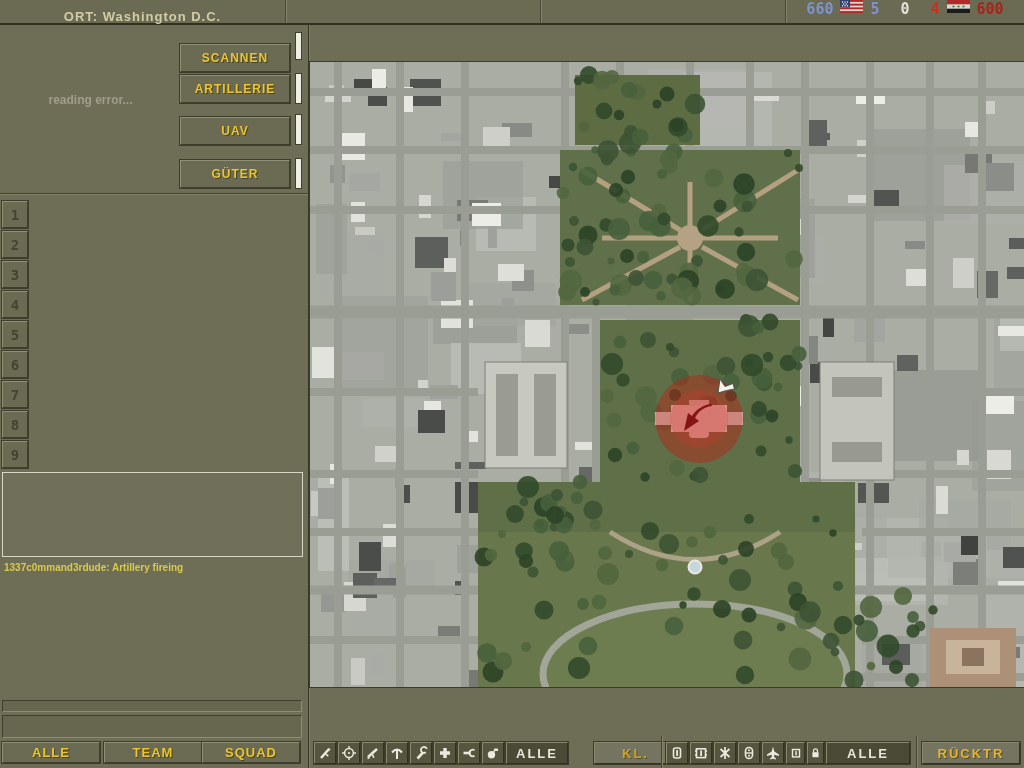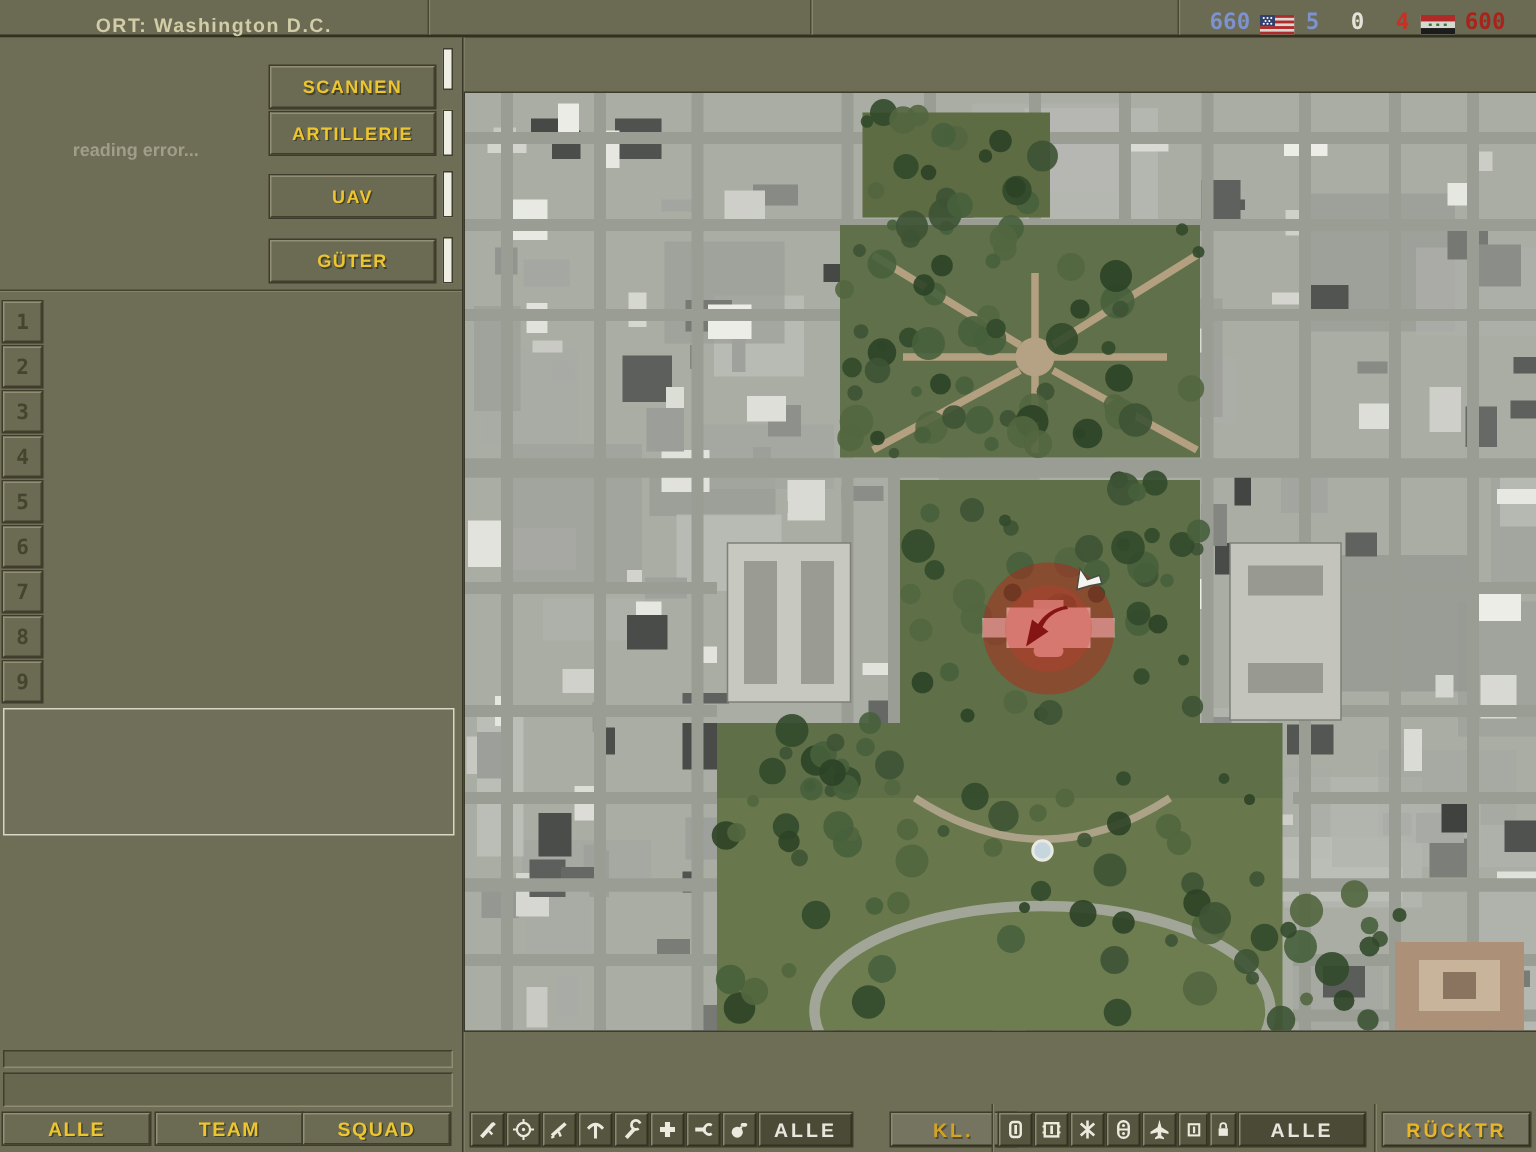--- a/index.html
+++ b/index.html
@@ -14,21 +14,21 @@
   #topbar {
     position:absolute; left:0; top:0; width:1024px; height:25px;
     background:#6b6a53; border-bottom:2px solid #32311f;
   }
   .tb-divider { position:absolute; top:0; width:2px; height:23px;
     background:#4a4936; border-right:1px solid #84836a; }
   .tb-cell { position:absolute; top:0; height:33px; display:flex;
     align-items:center; justify-content:center;
     color:#d2cda8; font-weight:bold; font-size:13px; letter-spacing:1px; }
   #score-area { position:absolute; left:786px; top:0; width:238px; height:23px;
-    display:flex; align-items:flex-end; justify-content:center; gap:7px;
+    display:flex; align-items:flex-start; justify-content:center; gap:7px;
     font-family:"DejaVu Sans Mono", monospace; font-weight:bold; font-size:15px; }
   .score-blue { color:#7d92cf; }
   .score-white { color:#e3e3da; margin:0 14px; }
   .score-red { color:#cf2d22; }
   .score-darkred { color:#a8241b; }
   .flag { display:inline-block; line-height:0; }
 
   
   #left-panel { position:absolute; left:0; top:25px; width:308px; height:743px; background:#6e6d56; }
   #panel-map-divider { position:absolute; left:308px; top:25px; width:2px; height:743px;
@@ -165,20 +165,21 @@
   <button class="slot-btn" style="top:236px;">3</button>
   <button class="slot-btn" style="top:266px;">4</button>
   <button class="slot-btn" style="top:296px;">5</button>
   <button class="slot-btn" style="top:326px;">6</button>
   <button class="slot-btn" style="top:356px;">7</button>
   <button class="slot-btn" style="top:386px;">8</button>
   <button class="slot-btn" style="top:416px;">9</button>
 
   <div id="chat-history"></div>
   <div id="chat-messages">
+    <div>1337c0mmand3rdude: Artillery fireing</div>
   </div>
 
   <div class="chat-input" style="top:675px;width:300px;height:12px;"></div>
   <div class="chat-input" style="top:690px;width:300px;height:23px;"></div>
 
   <button class="channel-btn" style="left:2px;">ALLE</button>
   <button class="channel-btn" style="left:104px;">TEAM</button>
   <button class="channel-btn" style="left:202px;">SQUAD</button>
 </div>
 <div id="panel-map-divider"></div>

